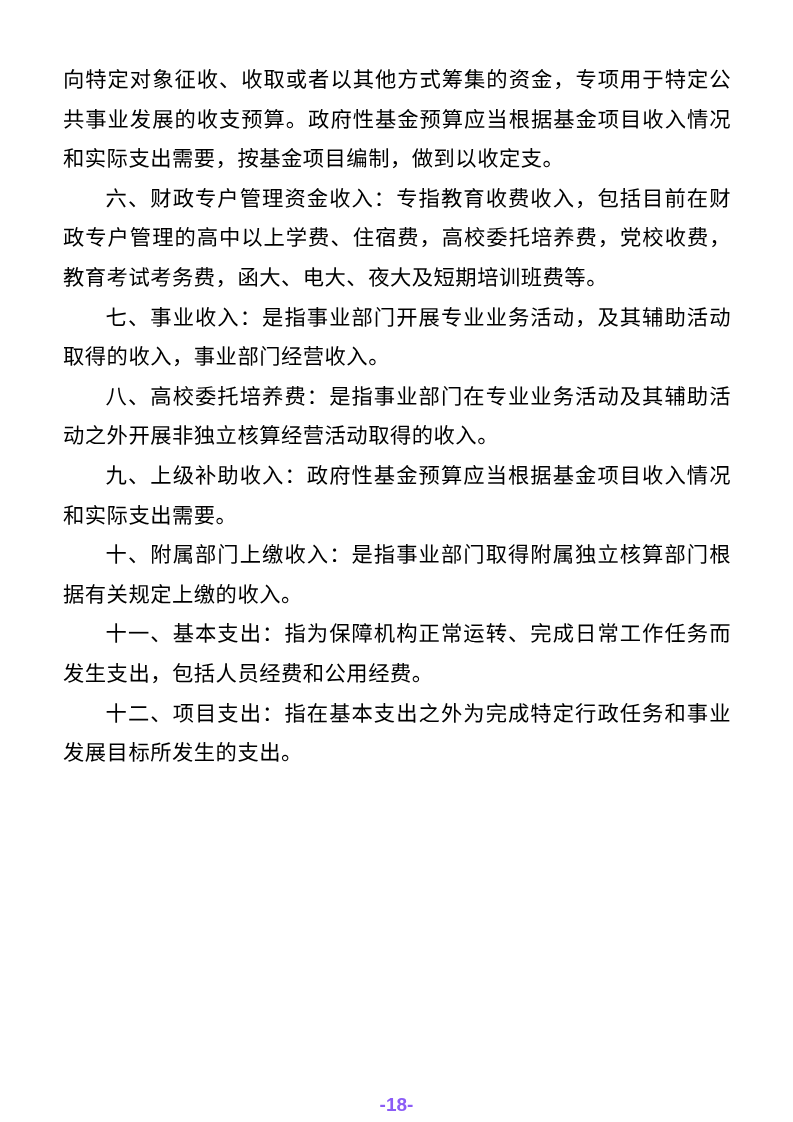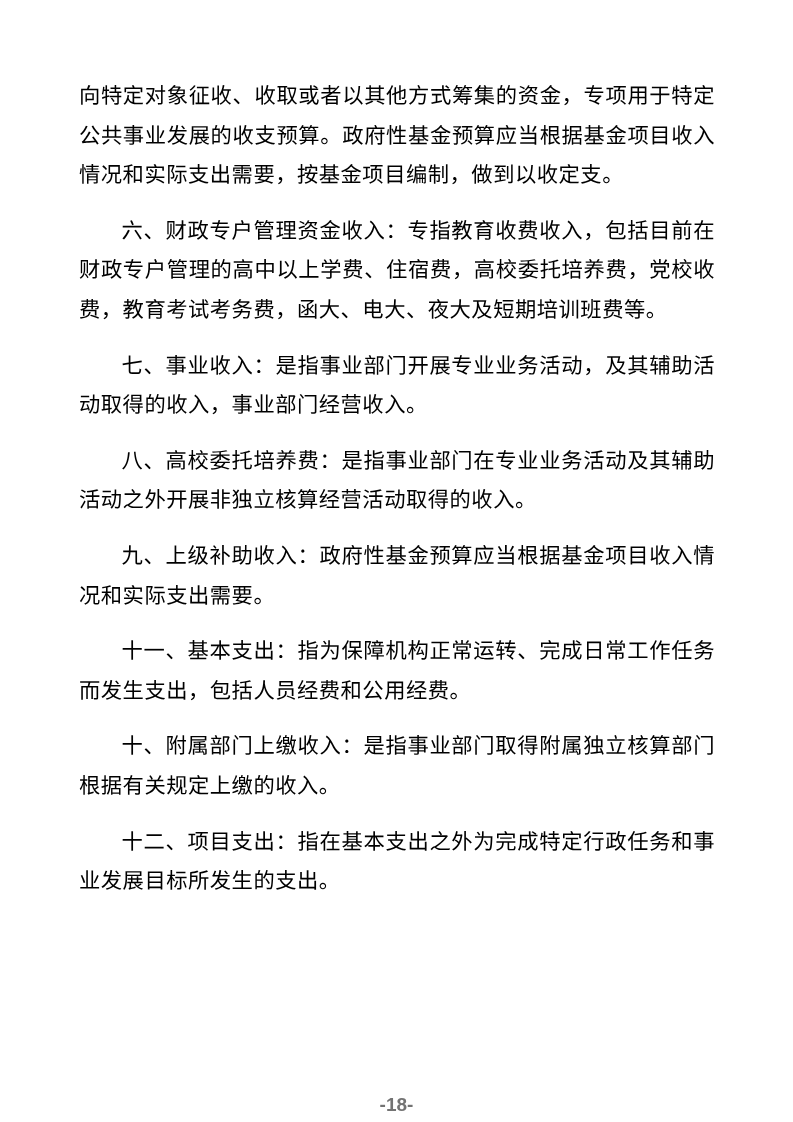--- a/index.html
+++ b/index.html
@@ -16,21 +16,21 @@
     font-family: "Liberation Serif", "DejaVu Serif", serif;
     color: #000000;
   }
   .doc-body {
     position: absolute;
     top: 61px;
     left: 63px;
     width: 668px;
   }
   .para {
-    margin: 16px;
+    margin: 0;
     padding: 0;
     font-size: 21.3px;
     line-height: 39.6px;
     letter-spacing: 0.5px;
     text-align: justify;
     text-justify: inter-ideograph;
     text-indent: 2em;
     color: #000000;
     font-weight: 400;
   }
@@ -39,31 +39,31 @@
   }
   .page-number {
     position: absolute;
     top: 1094px;
     left: 0;
     width: 100%;
     text-align: center;
     font-family: "Liberation Sans", "DejaVu Sans", sans-serif;
     font-weight: 700;
     font-size: 19px;
-    color: #737373;
+    color: #8b5cf6;
   }
 </style>
 </head>
 <body>
 
 <div class="page">
   <div class="doc-body">
     <p class="para no-indent">向特定对象征收、收取或者以其他方式筹集的资金，专项用于特定公共事业发展的收支预算。政府性基金预算应当根据基金项目收入情况和实际支出需要，按基金项目编制，做到以收定支。</p>
     <p class="para">六、财政专户管理资金收入：专指教育收费收入，包括目前在财政专户管理的高中以上学费、住宿费，高校委托培养费，党校收费，教育考试考务费，函大、电大、夜大及短期培训班费等。</p>
     <p class="para">七、事业收入：是指事业部门开展专业业务活动，及其辅助活动取得的收入，事业部门经营收入。</p>
     <p class="para">八、高校委托培养费：是指事业部门在专业业务活动及其辅助活动之外开展非独立核算经营活动取得的收入。</p>
     <p class="para">九、上级补助收入：政府性基金预算应当根据基金项目收入情况和实际支出需要。</p>
+    <p class="para">十、附属部门上缴收入：是指事业部门取得附属独立核算部门根据有关规定上缴的收入。</p>
     <p class="para">十一、基本支出：指为保障机构正常运转、完成日常工作任务而发生支出，包括人员经费和公用经费。</p>
-    <p class="para">十、附属部门上缴收入：是指事业部门取得附属独立核算部门根据有关规定上缴的收入。</p>
     <p class="para">十二、项目支出：指在基本支出之外为完成特定行政任务和事业发展目标所发生的支出。</p>
   </div>
   <div class="page-number">-18-</div>
 </div>
 
 </body></html>

